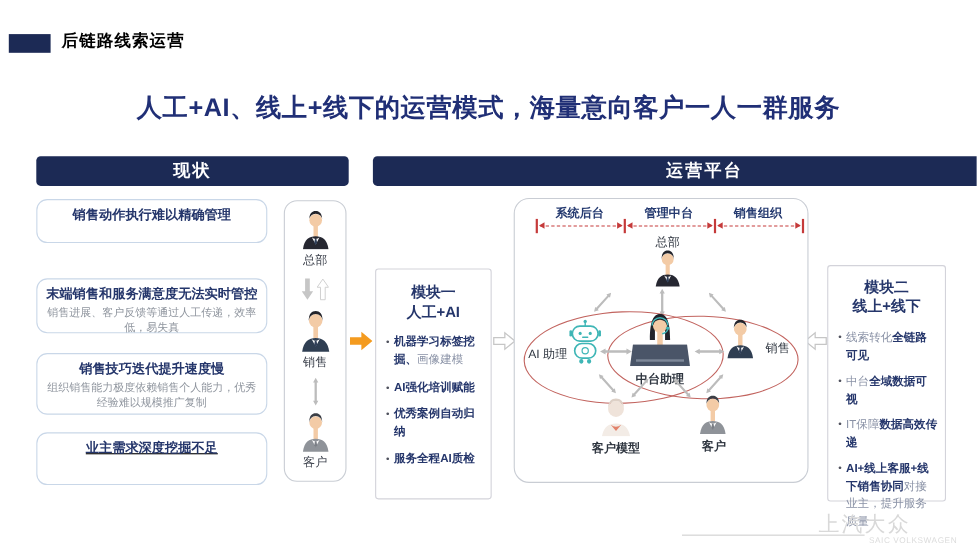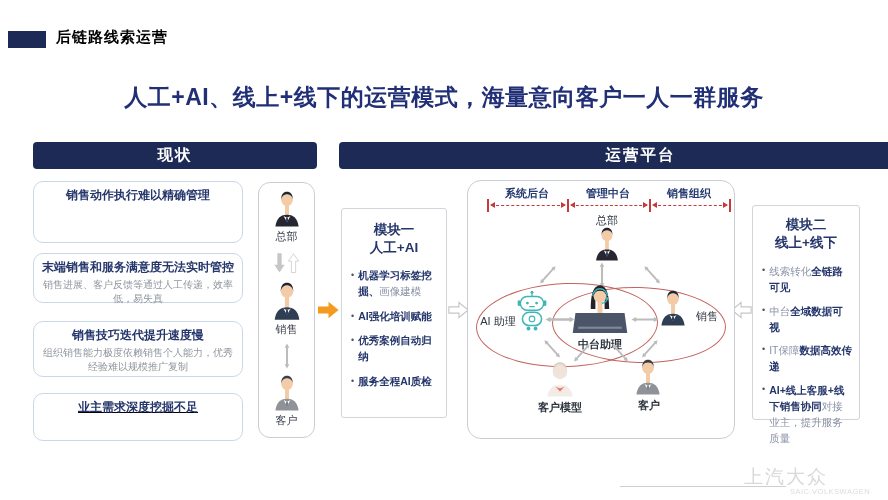--- a/index.html
+++ b/index.html
@@ -18,21 +18,21 @@
         padding:6px 8px 4px 8px;box-sizing:border-box;text-align:center;}
   .sbox .t{font-size:12px;font-weight:bold;color:#25366b;line-height:1.25;}
   .sbox .d{font-size:10px;color:#8f959e;line-height:1.38;margin-top:3px;}
   .chain-panel{left:258px;top:182px;width:57px;height:256px;border:1.5px solid #c9cdd4;
                border-radius:12px;background:#fff;display:flex;flex-direction:column;
                align-items:center;padding-top:8px;box-sizing:border-box;}
   .chain-label{font-size:11px;color:#3a3f4a;margin-top:2px;}
   .arrow-pair{display:flex;gap:3px;margin:6px 0;}
   .vert-arrow-box{position:relative;width:10px;height:26px;margin:6px 0;}
   .vert-arrow-box svg{position:absolute;left:-8px;top:9px;transform:rotate(90deg);}
-  .mod{border:1.2px solid #d3d3da;border-radius:3px;background:#fff;box-sizing:border-box;padding:12px 7px 0 7px;}
+  .mod{border:1.2px solid #d3d3da;border-radius:3px;background:#fff;box-sizing:border-box;padding:12px 7px 0 7px;margin-top:36px;}
   .mod1{left:341px;top:208px;width:106px;height:210px;}
   .mod2{left:752px;top:205px;width:108px;height:215px;padding-top:10px;}
   .mtitle{font-size:13.5px;font-weight:bold;color:#25366b;text-align:center;line-height:1.3;}
   .mod ul{list-style:none;margin:12px 0 0 0;padding:0 0 0 2px;}
   .mod li{display:flex;gap:4px;font-size:10.5px;line-height:1.5;margin-bottom:9px;}
   .mod2 li{margin-bottom:7px;line-height:1.55;}
   .dot{color:#50525e;font-size:9px;line-height:1.7;flex:0 0 auto;}
   .bold-seg{font-weight:bold;color:#25366b;}
   .plain-seg{color:#8a92a6;}
   .central{left:467px;top:180px;width:266px;height:257px;border:1.5px solid #c9cdd4;
@@ -125,21 +125,21 @@
 
 <div class="slide">
 
   <div class="abs kicker-bar"></div>
   <div class="abs kicker">后链路线索运营</div>
   <div class="abs main-title">人工+AI、线上+线下的运营模式，海量意向客户一人一群服务</div>
 
   <div class="abs hdr hdr-status">现状</div>
   <div class="abs hdr hdr-platform">运营平台</div>
 
-  <div class="abs sbox" style="top:181px;height:62px;text-align:center;">
+  <div class="abs sbox" style="top:181px;height:40px;text-align:center;">
     <div class="t">销售动作执行难以精确管理</div>
   </div>
   <div class="abs sbox" style="top:253px;height:50px;">
     <div class="t">末端销售和服务满意度无法实时管控</div>
     <div class="d">销售进展、客户反馈等通过人工传递，效率低，易失真</div>
   </div>
   <div class="abs sbox" style="top:321px;height:56px;">
     <div class="t">销售技巧迭代提升速度慢</div>
     <div class="d">组织销售能力极度依赖销售个人能力，优秀经验难以规模推广复制</div>
   </div>

